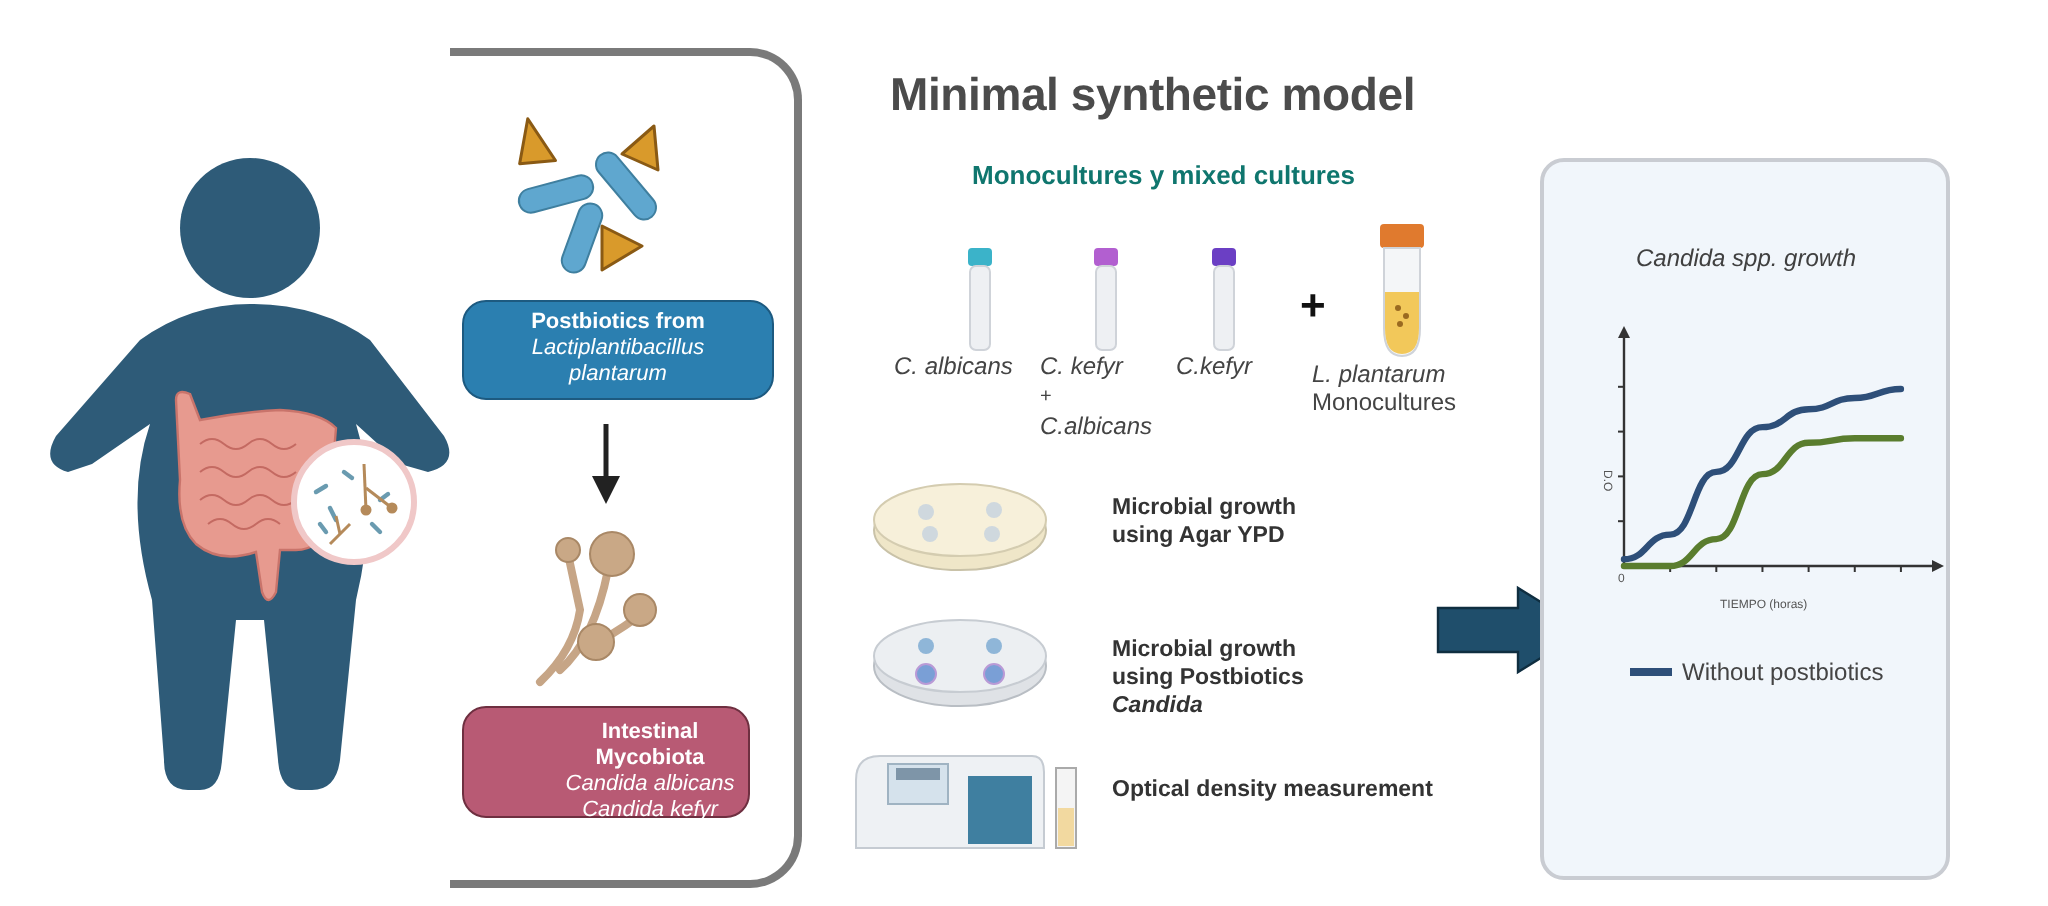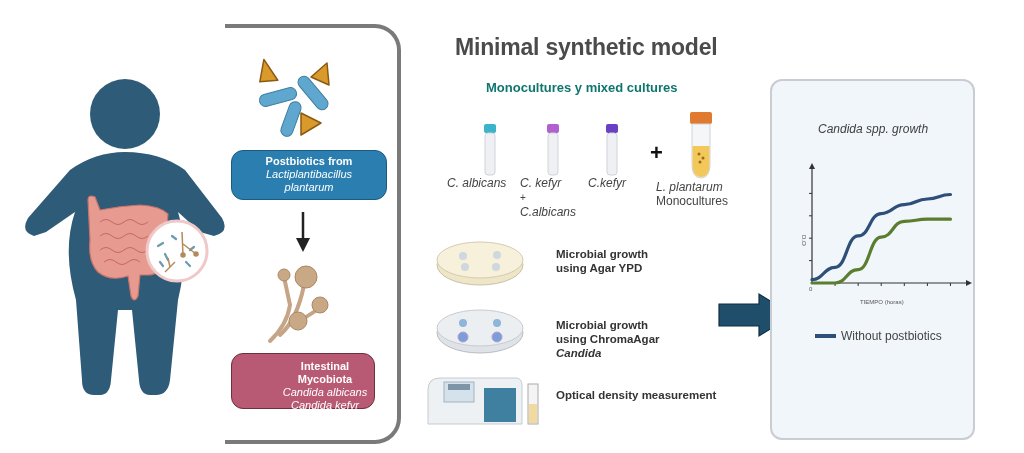--- a/index.html
+++ b/index.html
@@ -14,21 +14,21 @@
   .box { position: absolute; border-radius: 12px; text-align: center; color: #fff;
          font-size: 11px; line-height: 13px; box-sizing: border-box; padding-top: 4px; }
   .box b { display: block; font-weight: bold; }
   .box i { display: block; font-style: italic; }
   .box-blue { left: 231px; top: 150px; width: 156px; height: 50px; background: #2b7fb0;
               border: 1.5px solid #1d5a80; }
   .box-red  { left: 231px; top: 353px; width: 144px; height: 56px; background: #b85a74;
               border: 1.5px solid #6e2f40; padding-top: 6px; padding-left: 44px; }
 
   
-  .title { left: 455px; top: 34px; font-size: 23px; font-weight: bold; color: #4b4b4b; letter-spacing: -0.2px; text-align: right; }
+  .title { left: 445px; top: 34px; font-size: 23px; font-weight: bold; color: #4b4b4b; letter-spacing: -0.2px; text-align: right; }
   .subtitle { left: 486px; top: 80px; font-size: 13px; font-weight: bold; color: #0f766e; }
   .tube-label { font-size: 12px; color: #444; text-align: left; line-height: 14px; }
   .tube-label i { font-style: italic; }
   .plus { left: 650px; top: 140px; font-size: 22px; font-weight: bold; color: #111; }
   .method { font-size: 11.5px; font-weight: bold; color: #333; line-height: 14px; }
   .method i { font-style: italic; }
 
   
   .panel { left: 770px; top: 79px; width: 205px; height: 361px; background: #f1f6fb;
            border: 2px solid #c9ccd2; border-radius: 12px; box-sizing: border-box; }
@@ -193,21 +193,21 @@
   <rect x="24" y="14" width="22" height="6" fill="#7e95a8"></rect>
   <rect x="60" y="18" width="32" height="34" fill="#3f7fa0"></rect>
   <rect x="104" y="14" width="10" height="40" fill="#f4f4f4" stroke="#aaa"></rect>
   <rect x="105" y="34" width="8" height="19" fill="#f2d9a0"></rect>
 </svg>
 
 <div class="abs method" style="left:556px;top:247px">
   <span>Microbial growth</span><br><span>using Agar YPD</span>
 </div>
 <div class="abs method" style="left:556px;top:318px">
-  <span>Microbial growth</span><br><span>using  ChromaAgar</span><br><i>Candida</i>
+  <span>Microbial growth</span><br><span>using  Postbiotics</span><br><i>Candida</i>
 </div>
 <div class="abs method" style="left:556px;top:388px">
   <span>Optical density measurement</span>
 </div>
 
 <svg style="left:717px;top:292px" width="80" height="46">
   <path d="M2 12 L42 12 L42 2 L76 23 L42 44 L42 34 L2 34 Z" fill="#1f4e6b" stroke="#0f2e40" stroke-width="1.2"></path>
 </svg>
 
 <div class="abs panel"></div>

